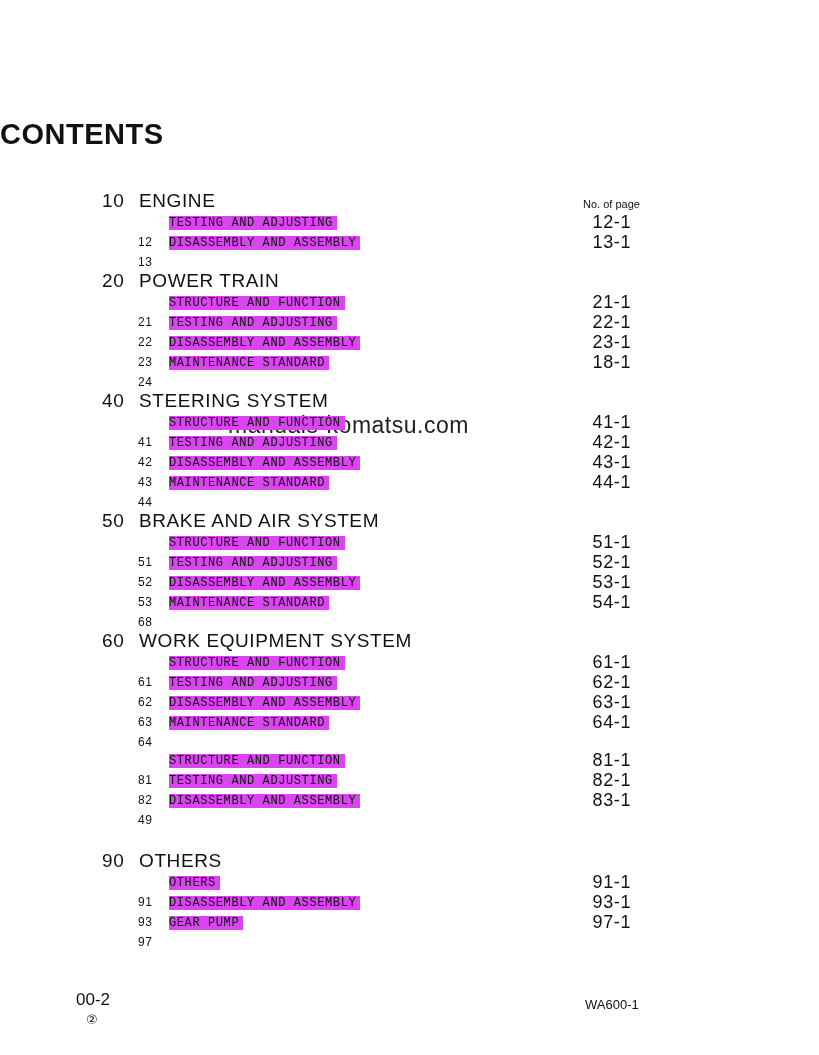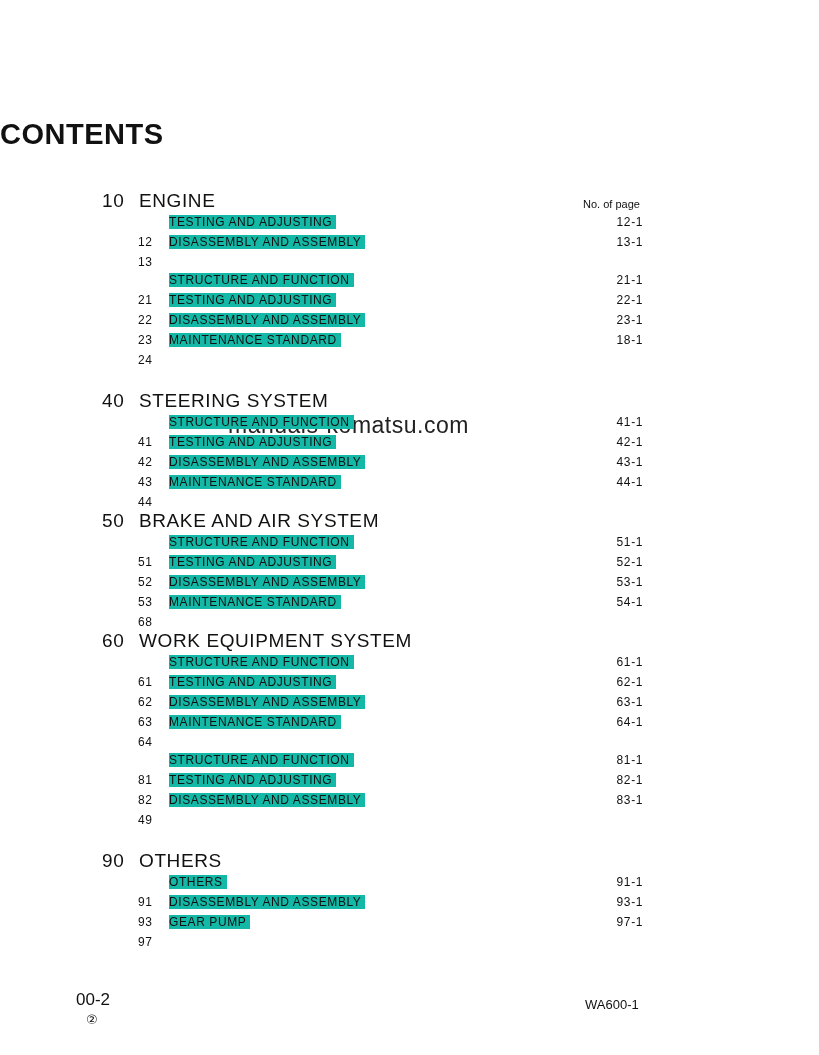--- a/index.html
+++ b/index.html
@@ -7,24 +7,24 @@
          font-family:"Liberation Sans", "DejaVu Sans", sans-serif; color:#111; }
   .title { position:absolute; left:0; width:745px; top:118px; 
            font-size:29px; font-weight:bold; letter-spacing:0.5px; }
   .nop { position:absolute; left:583px; top:198px; font-size:11px; }
   .section { position:absolute; left:102px; width:541px; }
   .sec-head { font-size:19px; font-weight:normal; height:22px; line-height:22px; white-space:nowrap; letter-spacing:0.6px; }
   .sec-num { display:inline-block; width:37px; }
   .entry { position:relative; height:20px; line-height:20px; font-size:12px; letter-spacing:0.6px; margin-left:36px; }
   .e-num { position:absolute; left:0; width:22px;margin-top:20px; }
   .e-title { position:absolute; left:31px; right:50px; overflow:hidden; white-space:nowrap; }
-  .e-title span.t { background:#14b8a6; padding-right:4px; }
+  .e-title span.t { background:#d946ef; padding-right:4px;font-family:Liberation Mono, monospace; }
   .e-title::after { content:""; position:absolute; left:0; right:0; bottom:5px; border-bottom:2px dotted #444; z-index:-1; }
   .e-title span { position:relative; z-index:1; }
-  .e-page { position:absolute; right:0; font-size:12px; }
+  .e-page { position:absolute; right:12px; font-size:18px; }
   .watermark { position:absolute; left:228px; top:412px; font-size:23px; color:#222; letter-spacing:0.5px; }
   .footer-l { position:absolute; left:76px; top:990px; font-size:17px; }
   .footer-rev { position:absolute; left:86px; top:1012px; font-size:13px; }
   .footer-r { position:absolute; left:585px; top:997px; font-size:13px; }
 </style>
 </head>
 <body>
 
 <div class="title">CONTENTS</div>
 <div class="nop">No. of page</div>
@@ -37,20 +37,21 @@
         <span class="e-title"><span class="t">TESTING AND ADJUSTING</span></span>
         <span class="e-page">12-1</span>
       </div>
       <div class="entry">
         <span class="e-num">13</span>
         <span class="e-title"><span class="t">DISASSEMBLY AND ASSEMBLY</span></span>
         <span class="e-page">13-1</span>
       </div>
     </div>
     <div class="section" style="top: 270px;">
+      <div class="sec-head"><span class="sec-num">20</span><span>POWER TRAIN</span></div>
       <div class="entry">
         <span class="e-num">21</span>
         <span class="e-title"><span class="t">STRUCTURE AND FUNCTION</span></span>
         <span class="e-page">21-1</span>
       </div>
       <div class="entry">
         <span class="e-num">22</span>
         <span class="e-title"><span class="t">TESTING AND ADJUSTING</span></span>
         <span class="e-page">22-1</span>
       </div>

